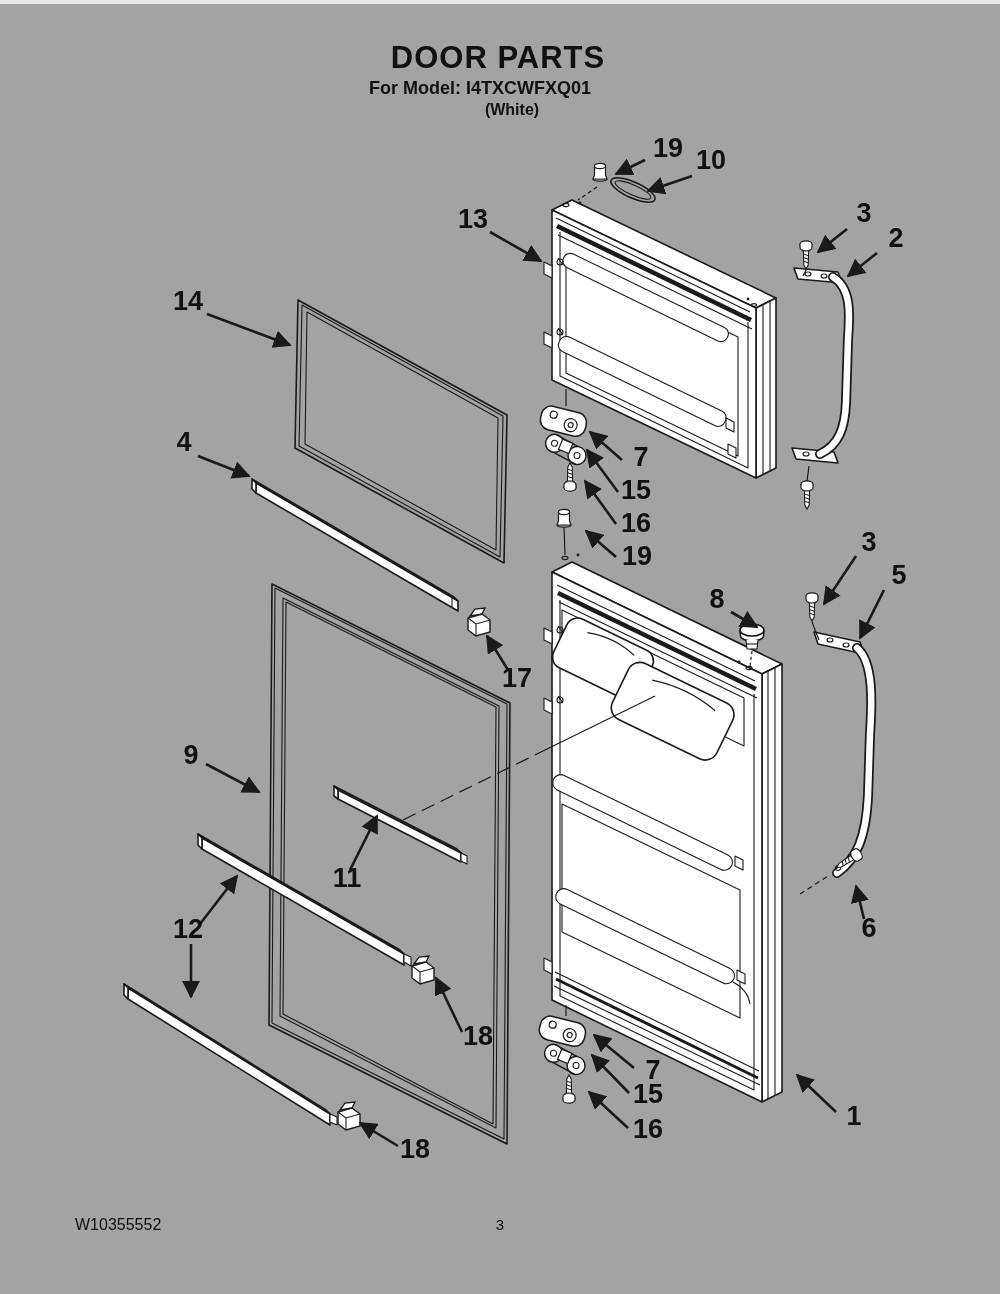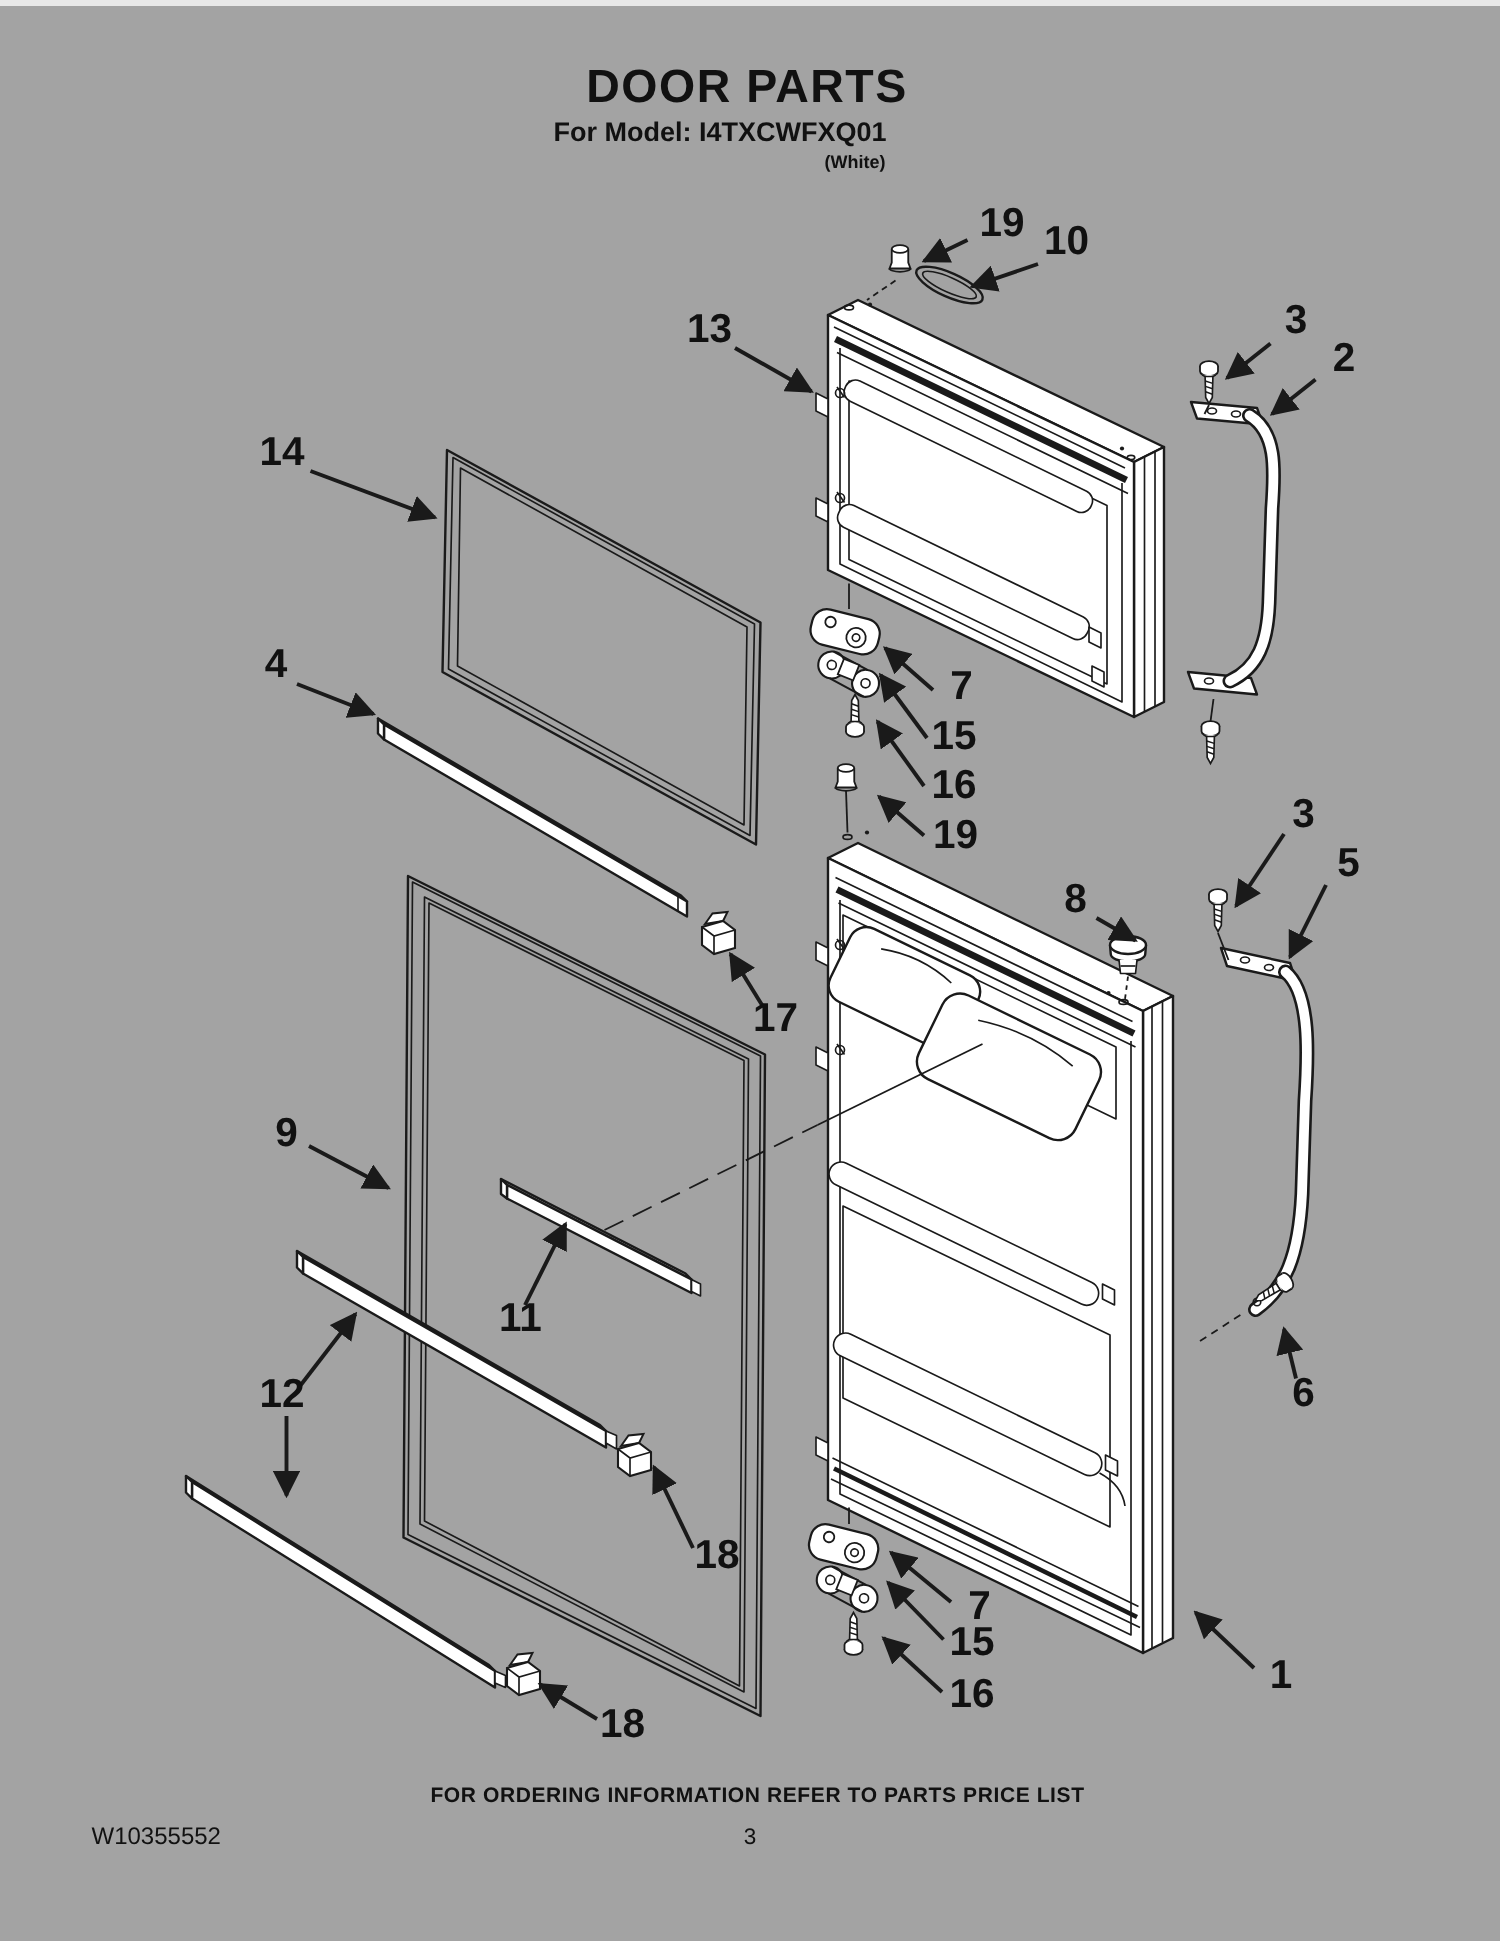--- a/index.html
+++ b/index.html
@@ -10,29 +10,29 @@
   }
   .hdr-title{
     position:absolute;top:36px;left:498px;transform:translateX(-50%);
     font-size:31px;font-weight:bold;letter-spacing:1px;white-space:nowrap;
   }
   .hdr-model{
     position:absolute;top:74px;left:480px;transform:translateX(-50%);
     font-size:18px;font-weight:bold;white-space:nowrap;
   }
   .hdr-color{
-    position:absolute;top:97px;left:570px;transform:translateX(-50%);
-    font-size:12px;font-weight:bold;white-space:nowrap;
+    position:absolute;top:97px;left:512px;transform:translateX(-50%);
+    font-size:16px;font-weight:bold;white-space:nowrap;
   }
   .ftr-note{
     position:absolute;top:1184px;left:505px;transform:translateX(-50%);
     font-size:14px;font-weight:bold;letter-spacing:.4px;white-space:nowrap;
   }
   .ftr-doc{
-    position:absolute;top:1212px;left:61px;
+    position:absolute;top:1212px;left:75px;
     font-size:16px;font-weight:normal;white-space:nowrap;
   }
   .ftr-page{
     position:absolute;top:1212px;left:500px;transform:translateX(-50%);
     font-size:15px;font-weight:normal;
   }
   svg{position:absolute;top:0;left:0;}
   svg *{vector-effect:none;}
   .ln{fill:none;stroke:#1a1a1a;stroke-width:1.6;stroke-linejoin:round;stroke-linecap:round;}
   .lnf{fill:#ffffff;stroke:#1a1a1a;stroke-width:1.6;stroke-linejoin:round;}
@@ -365,16 +365,15 @@
     <g class="callout">
       <line x1="398" y1="1142" x2="360" y2="1119" marker-end="url(#ah)"></line>
       <text x="415" y="1147" text-anchor="middle" dominant-baseline="middle">18</text>
     </g>
     <g class="callout">
       <line x1="836" y1="1108" x2="797" y2="1071" marker-end="url(#ah)"></line>
       <text x="854" y="1114" text-anchor="middle" dominant-baseline="middle">1</text>
     </g>
   </svg>
 
-  <div class="ftr-note">FOR ORDERING INFORMATION REFER TO PARTS PRICE LIST</div>
   <div class="ftr-doc">W10355552</div>
   <div class="ftr-page">3</div>
 </div>
 
 </body></html>

